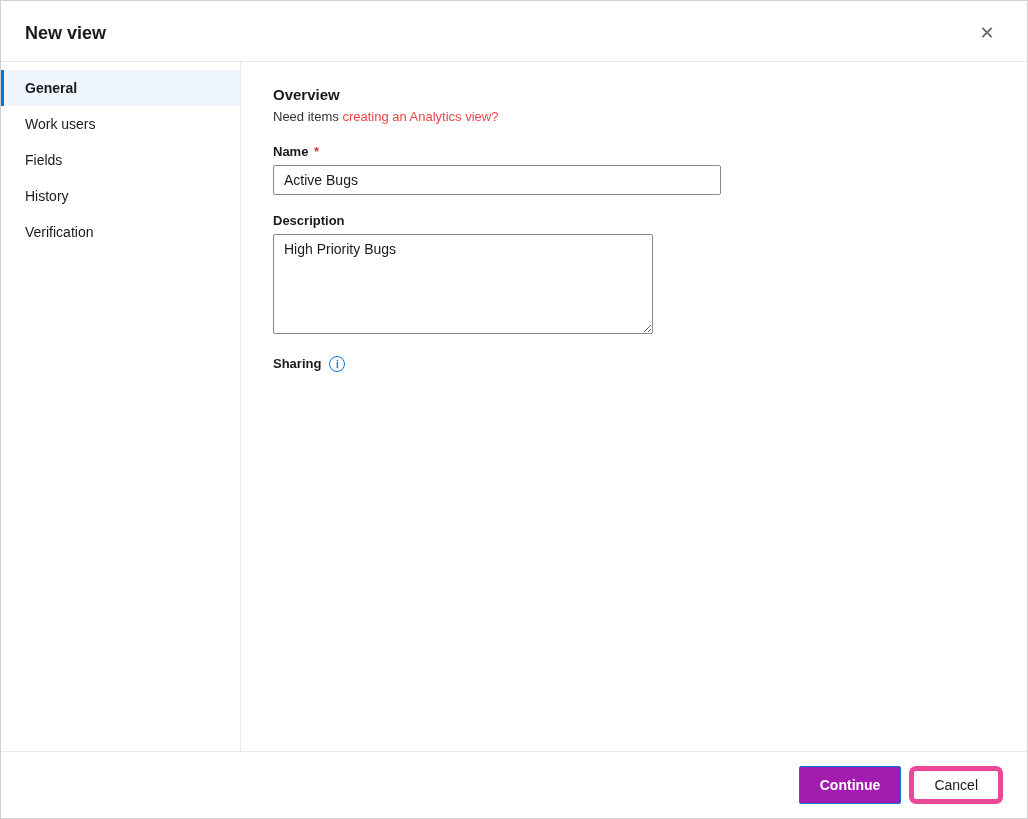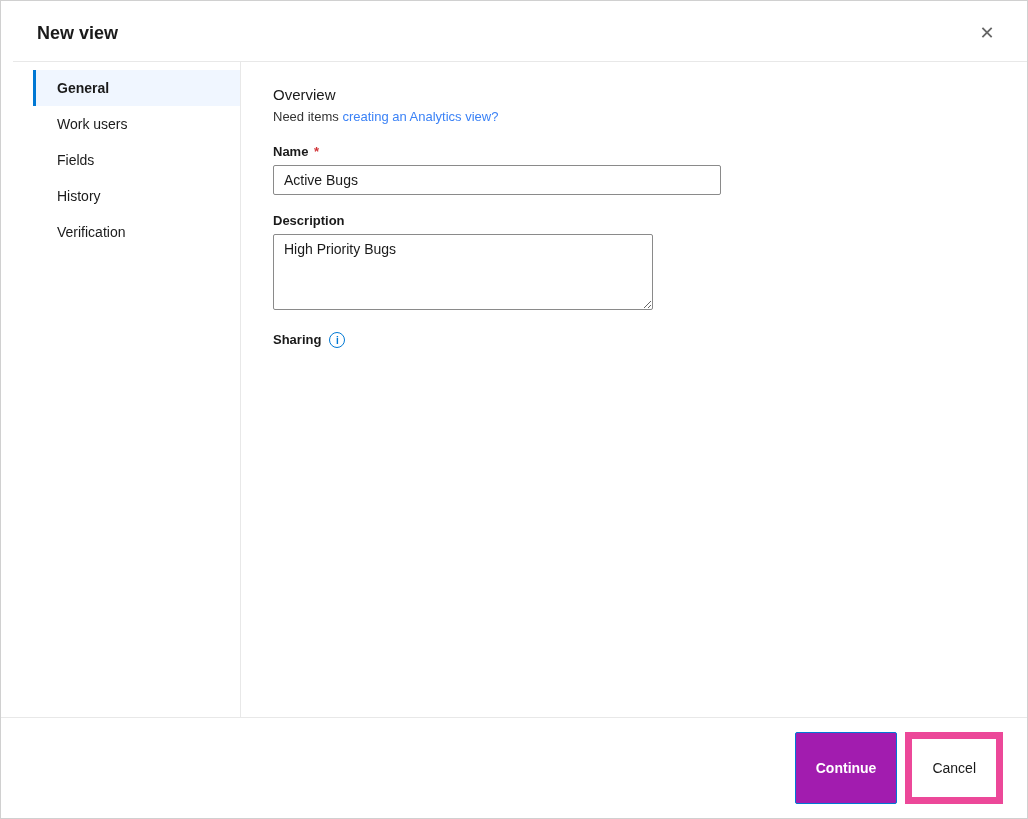--- a/index.html
+++ b/index.html
@@ -27,21 +27,20 @@
       flex-direction: column;
       position: relative;
     }
 
     .dialog-header {
       display: flex;
       align-items: center;
       justify-content: space-between;
       padding: 16px 24px 12px 24px;
       border-bottom: 1px solid #e8e8e8;
-      margin-left: 12px;
     }
 
     .dialog-title {
       font-size: 18px;
       font-weight: 600;
       color: #1a1a1a;
     }
 
     .close-button {
       background: none;
@@ -71,21 +70,20 @@
     }
 
     .sidebar-item {
       display: flex;
       align-items: center;
       padding: 10px 24px;
       cursor: pointer;
       font-size: 14px;
       color: #1a1a1a;
       position: relative;
-      margin-left: 32px;
     }
 
     .sidebar-item.active {
       background: #f0f6ff;
       font-weight: 600;
     }
 
     .sidebar-item.active::before {
       content: '';
       position: absolute;
@@ -97,33 +95,33 @@
     }
 
     .main-content {
       flex: 1;
       padding: 24px 32px;
       overflow-y: auto;
     }
 
     .section-title {
       font-size: 15px;
-      font-weight: 400;
+      font-weight: 700;
       color: #1a1a1a;
       margin-bottom: 6px;
     }
 
     .help-text {
       font-size: 13px;
       color: #333;
       margin-bottom: 20px;
     }
 
     .help-link {
-      color: #3b82f6;
+      color: #ef4444;
       text-decoration: none;
       text-align: right;
     }
 
     .form-group {
       margin-bottom: 18px;
     }
 
     .form-label {
       font-size: 13px;
@@ -143,21 +141,21 @@
       padding: 6px 10px;
       border: 1px solid #8a8a8a;
       border-radius: 2px;
       font-size: 14px;
       color: #1a1a1a;
       outline: none;
     }
 
     .form-textarea {
       width: 380px;
-      height: 76px;
+      height: 100px;
       padding: 6px 10px;
       border: 1px solid #8a8a8a;
       border-radius: 2px;
       font-size: 14px;
       color: #1a1a1a;
       outline: none;
       resize: vertical;
     }
 
     .sharing-section {
@@ -237,25 +235,25 @@
       padding: 6px 20px;
       font-size: 14px;
       font-weight: 600;
       cursor: pointer;
       border-radius: 2px;
     }
 
     .btn-secondary {
       background: #ffffff;
       color: #1a1a1a;
-      border: 7px solid #ec4899;
-      padding: 21px 20px;
-      font-size: 14px;
-      cursor: pointer;
-      border-radius: 0;
+      border: 5px solid #ec4899;
+      padding: 6px 20px;
+      font-size: 14px;
+      cursor: pointer;
+      border-radius: 7px;
     }
   </style>
 </head>
 <body>
 
 <div class="dialog-overlay">
   <div class="dialog-header">
     <span class="dialog-title">New view</span>
     <button class="close-button">
       <span>✕</span>

